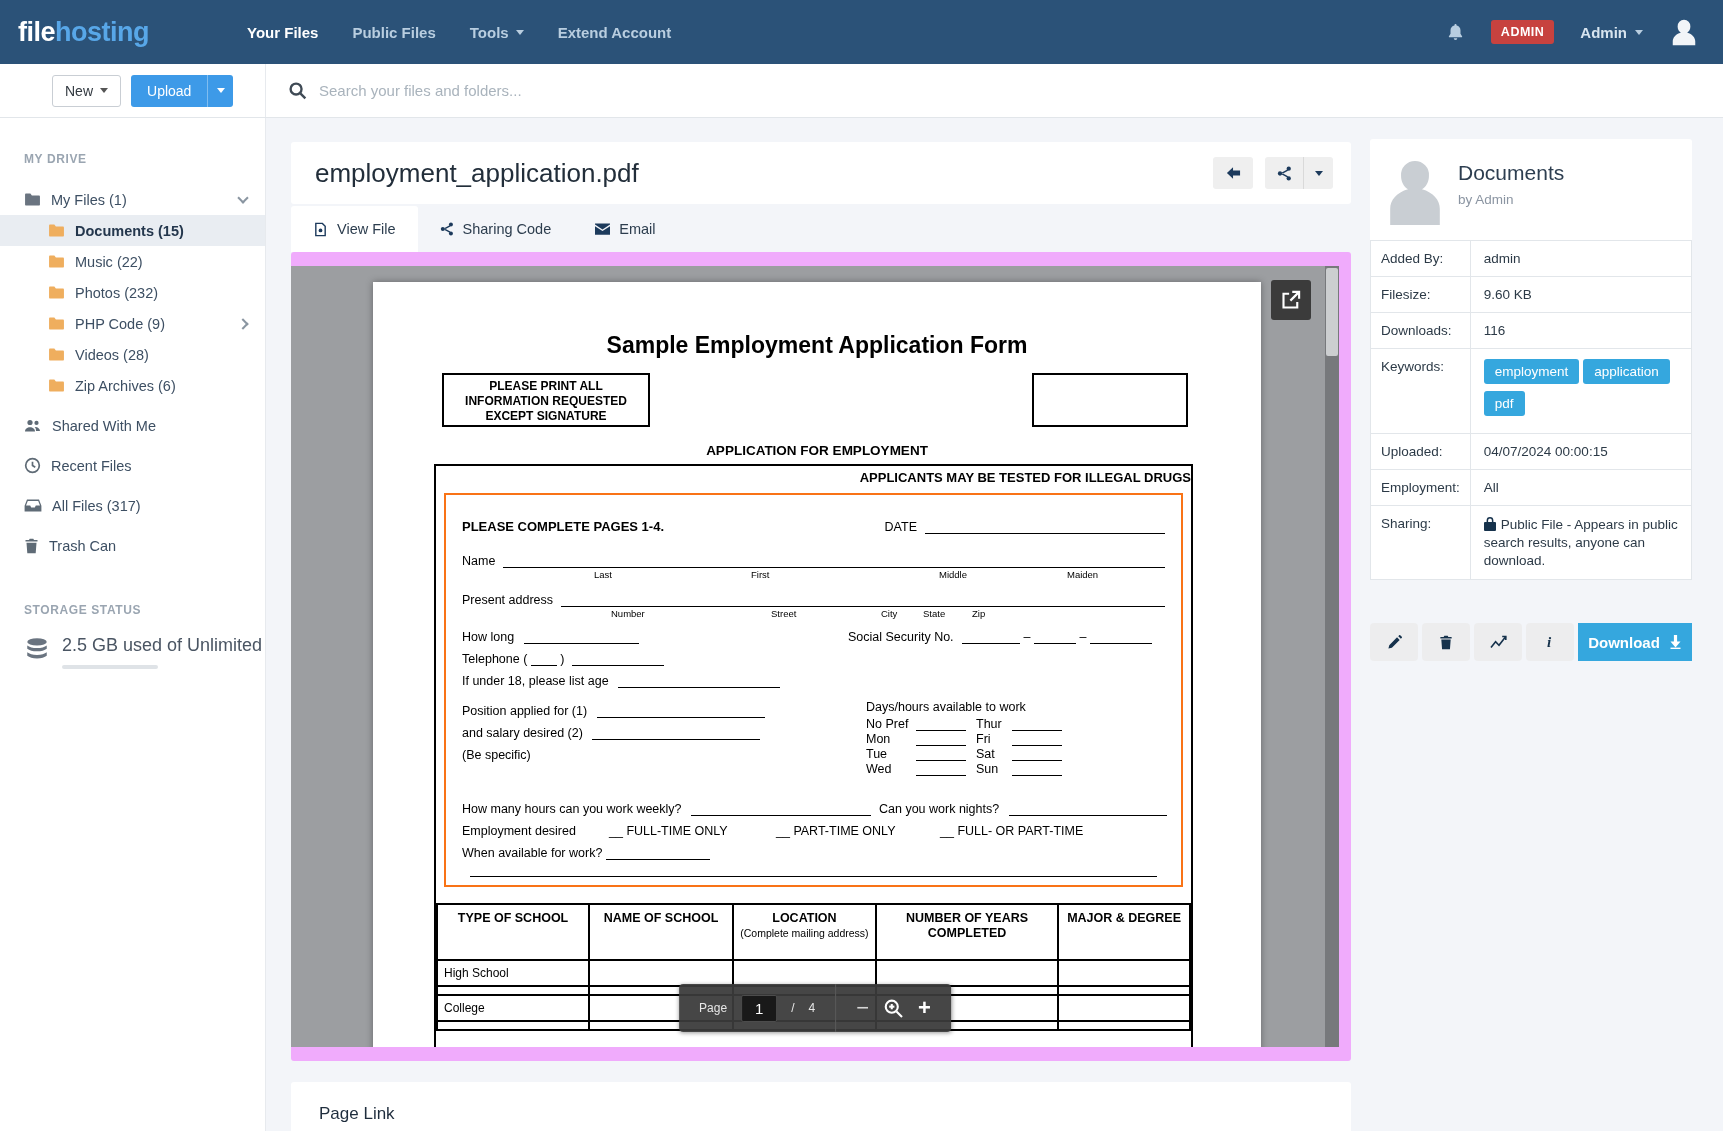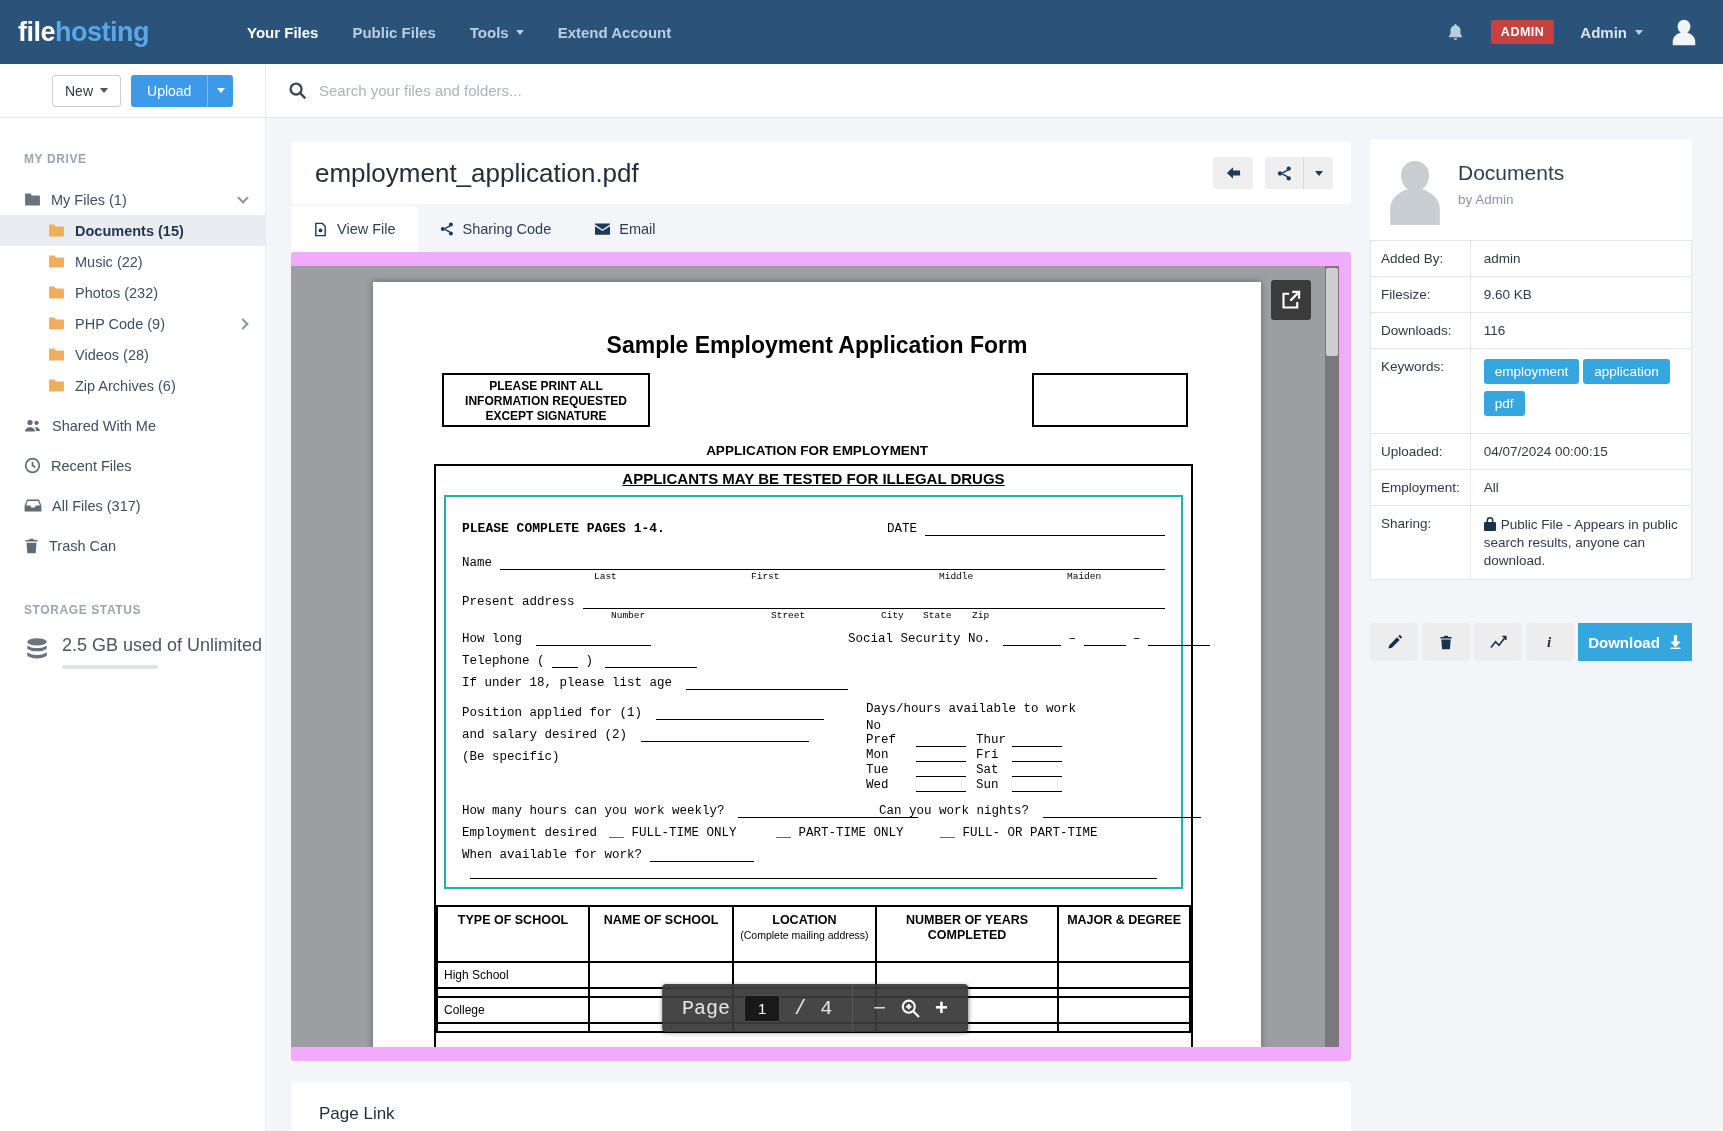--- a/index.html
+++ b/index.html
@@ -99,41 +99,41 @@
   .vthumb { position:absolute; left:1px; right:1px; top:2px; height:88px; background:#ccced0;
             border-radius:2px; cursor:pointer; }
   .popout { position:absolute; top:14px; right:28px; width:40px; height:40px; background:#3b3b3b;
             border-radius:3px; display:flex; align-items:center; justify-content:center;
             color:#fff; cursor:pointer; }
 
   
   .pdftoolbar { position:absolute; left:50%; transform:translateX(-50%); bottom:15px; height:48px;
                 background:rgba(58,58,58,.94); border-radius:4px; display:flex; align-items:center;
                 padding:0 20px; gap:14px; color:#e6e6e6; box-shadow:0 1px 4px rgba(0,0,0,.4); }
-  .pdftoolbar .plabel { font-size:20px;font-family:Liberation Mono, monospace; }
+  .pdftoolbar .plabel { font-size:12px; }
   .pageinput { width:36px; height:27px; background:#191919; border:1px solid #4c4c4c; border-radius:2px;
                color:#fff; text-align:center; font-size:15px; font-family:"Liberation Sans",sans-serif; }
   .tb-div { width:1px; height:48px; background:#5a5a5a; margin:0 6px; }
   .tb-btn { font-size:22px; color:#d6d6d6; cursor:pointer; background:none; border:none;
             font-family:"Liberation Sans",sans-serif; }
   .tb-btn.plus { color:#fff; font-weight:bold; }
   .magplus { color:#fff; cursor:pointer; }
 
   
   .pdfpage { position:absolute; left:82px; top:16px; width:888px; height:1150px; background:#fff;
              box-shadow:0 0 7px rgba(0,0,0,.35); color:#000; }
   .f-title { text-align:center; font-size:23px; font-weight:bold; padding-top:50px; }
   .f-boxes { position:relative; height:70px; margin-top:14px; }
   .printbox { position:absolute; left:69px; top:0; width:208px; height:54px; border:2px solid #000;
               text-align:center; font-size:12px; font-weight:bold; line-height:15px; padding-top:4px; }
   .emptybox { position:absolute; left:659px; top:0; width:156px; height:54px; border:2px solid #000; }
   .f-apph { text-align:center; font-size:13.5px; font-weight:bold; }
   .outerbox { margin:6px 0 0 61px; width:759px; height:930px; border:2px solid #000; }
-  .drugline { text-align:center; font-size:15px; font-weight:bold; padding:4px 0 2px;text-decoration:underline; }
-  .innerbox { margin:6px 8px 0; border:2px solid #14b8a6; padding:24px 16px 8px; font-size:12.5px;font-family:Liberation Mono, monospace; }
+  .drugline { text-align:right; font-size:13px; font-weight:bold; padding:4px 0 2px; }
+  .innerbox { margin:6px 8px 0; border:2px solid #f97316; padding:24px 16px 8px; font-size:12.5px; }
   .frow { position:relative; margin-bottom:8px; white-space:nowrap; }
   .u { display:inline-block; border-bottom:1.5px solid #000; height:13px; vertical-align:bottom; }
   .flexrow { display:flex; align-items:flex-end; }
   .flexrow .grow { flex:1; }
   .bold { font-weight:bold; font-size:13px; }
   .subrow { position:relative; height:12px; font-size:9.5px; margin-bottom:12px; }
   .subrow span { position:absolute; top:0; }
   .absb { position:absolute; top:0; }
   .twocol { position:relative; height:92px; margin-bottom:6px; }
   .dayrow { margin-bottom:1px; }

